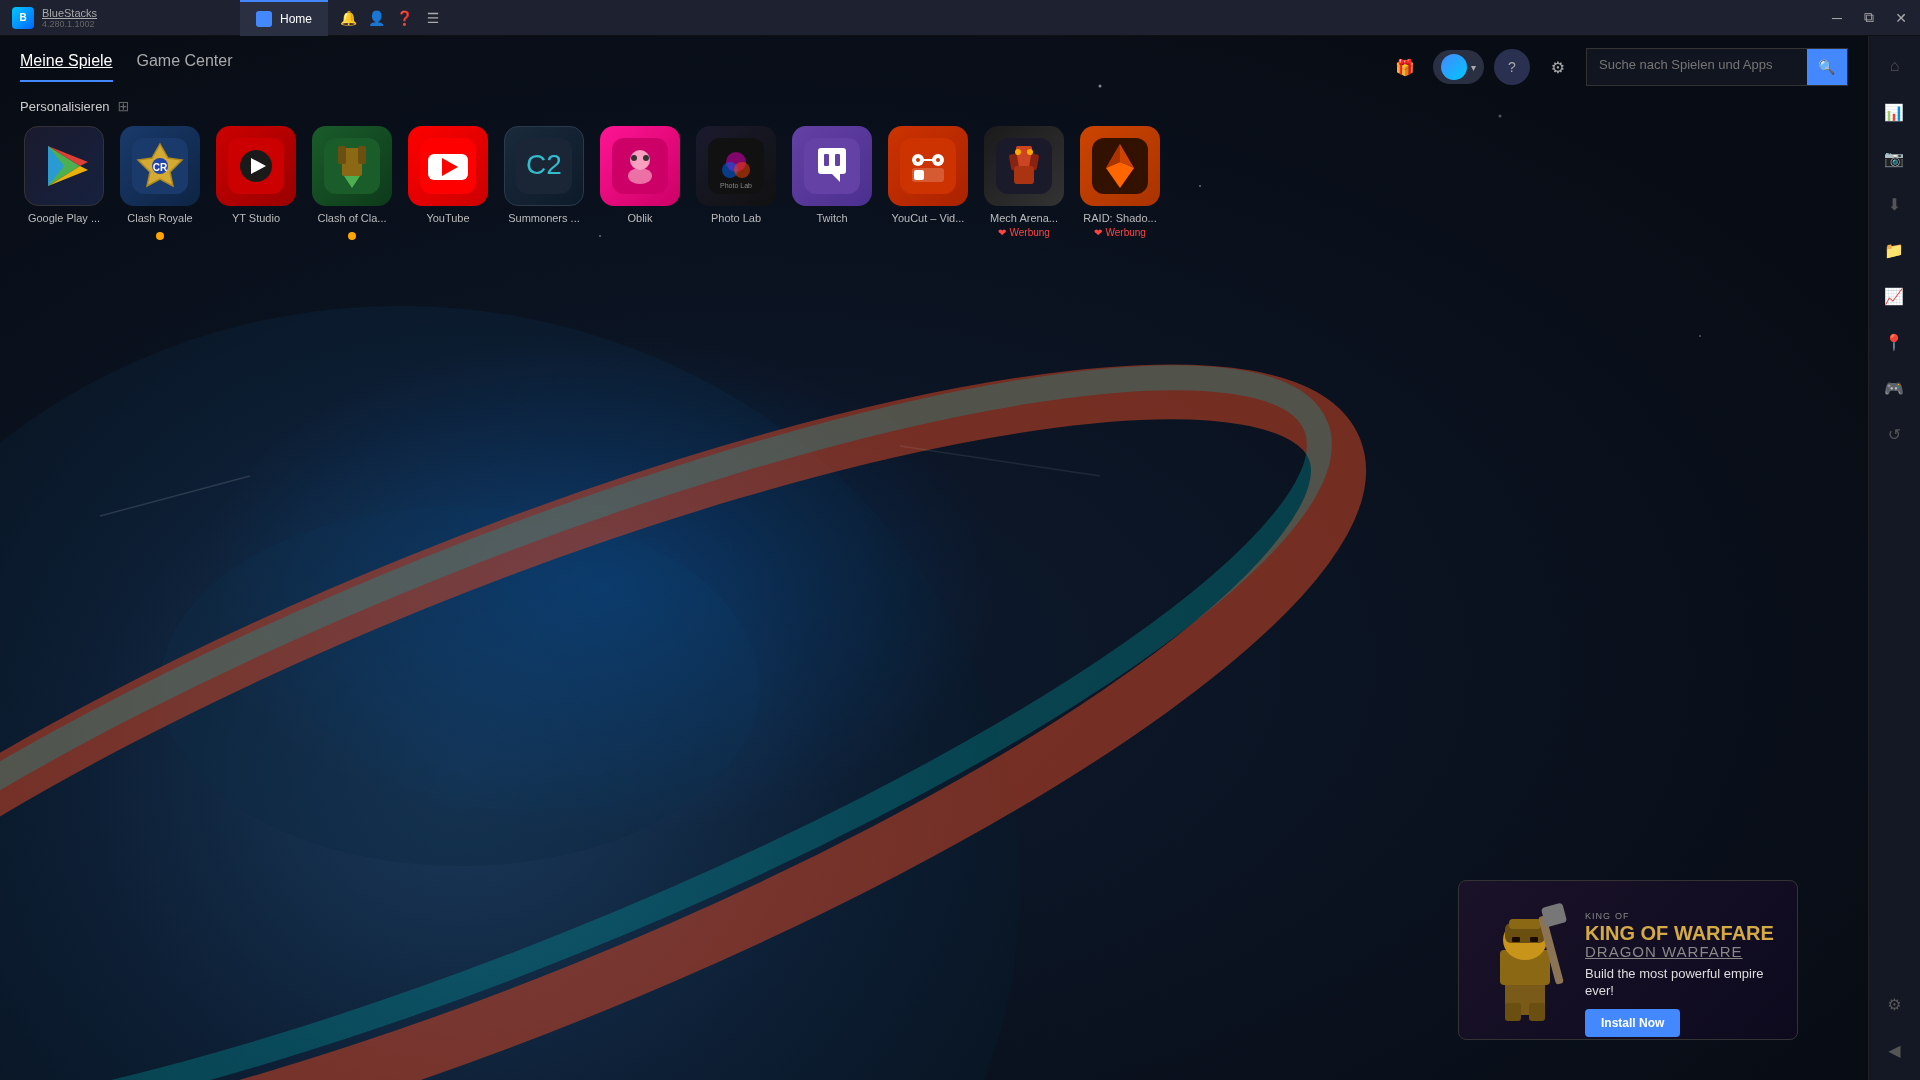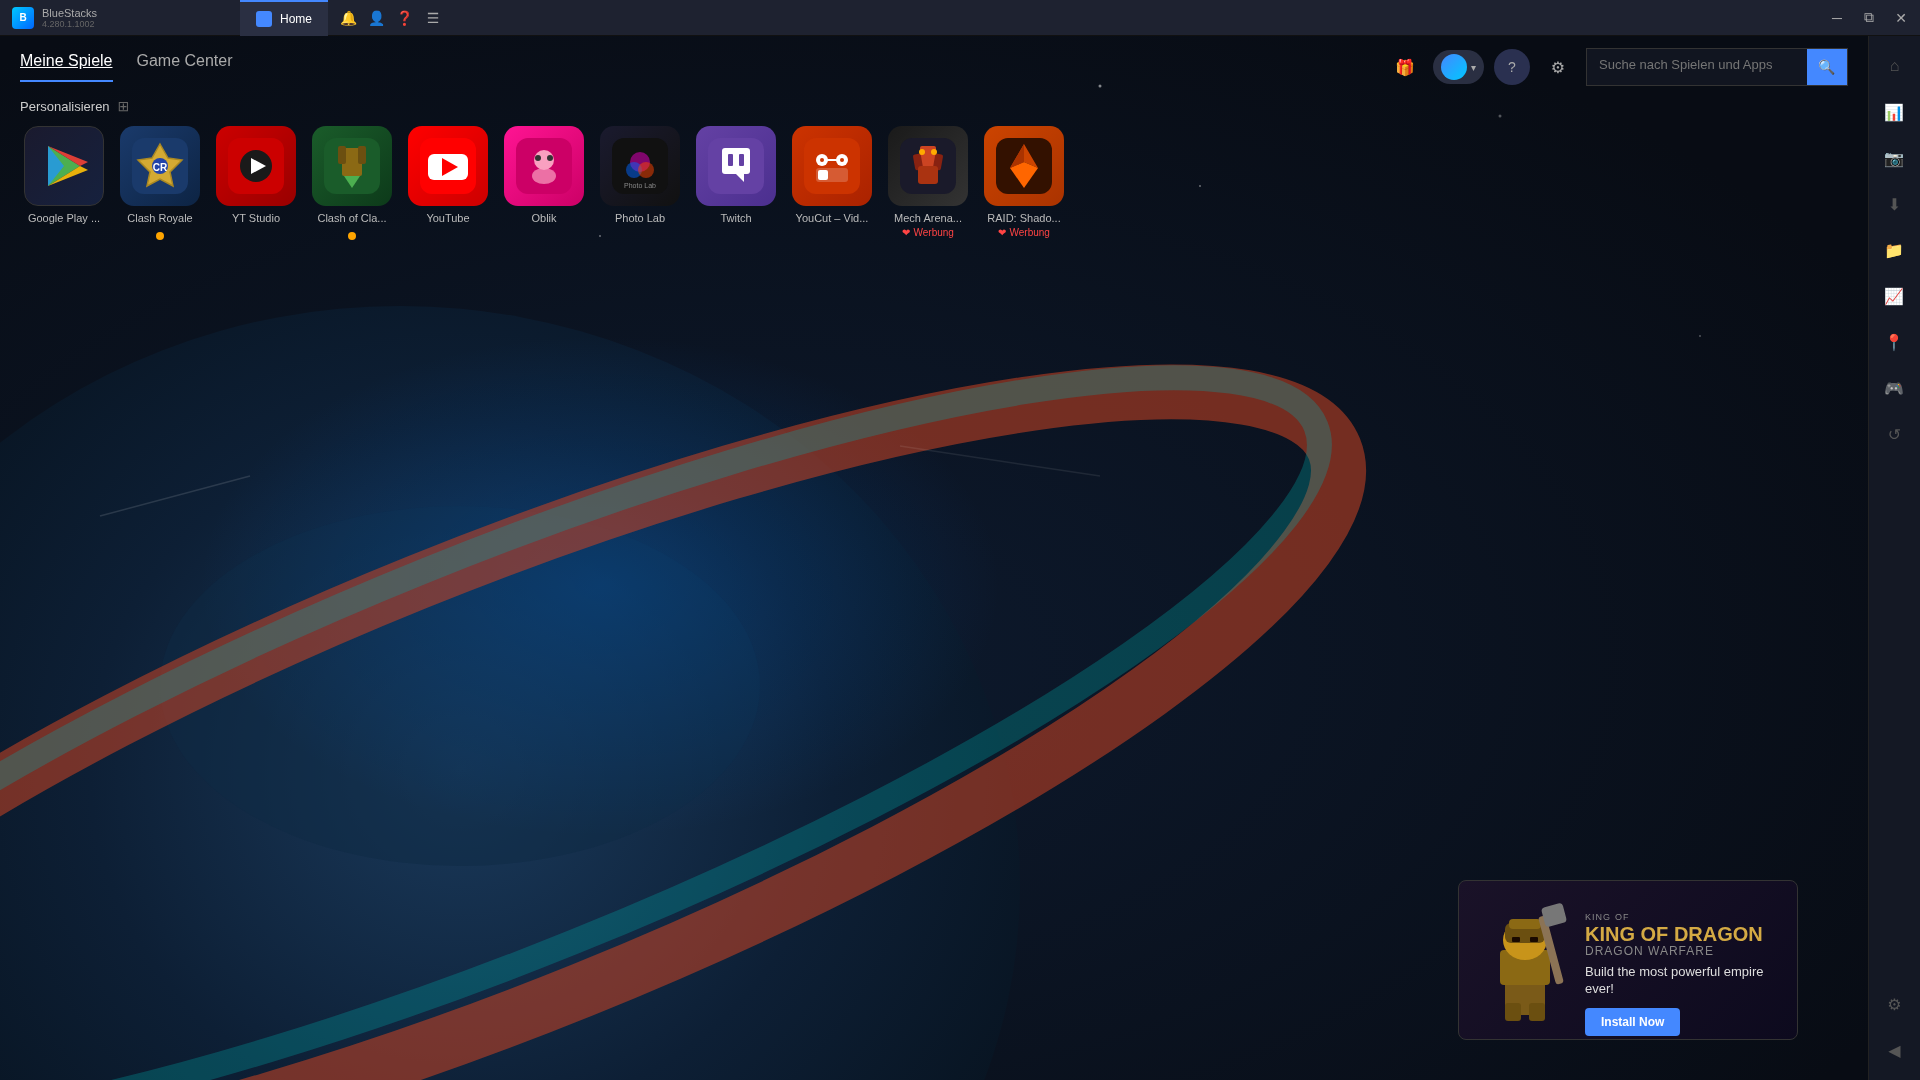--- a/index.html
+++ b/index.html
@@ -38,20 +38,21 @@
       display: flex;
       align-items: center;
       justify-content: center;
       font-size: 10px;
       color: white;
       font-weight: bold;
     }
     .bluestacks-title {
       font-size: 11px;
       color: #aaa;
+      text-decoration: underline;
     }
     .bluestacks-version {
       font-size: 9px;
       color: #666;
     }
     .tab-home {
       display: flex;
       align-items: center;
       gap: 8px;
       background: #2a2f42;
@@ -375,25 +376,26 @@
       flex: 1;
       padding-left: 10px;
     }
     .ad-logo-text {
       font-size: 20px;
       font-weight: bold;
       color: #d4aa44;
       line-height: 1;
     }
     .ad-logo-sub {
-      font-size: 12px;
+      font-size: 15px;
       color: #888;
       margin-bottom: 6px;
       letter-spacing: 1px;
       text-transform: uppercase;
+      text-decoration: underline;
     }
     .ad-tagline {
       font-size: 13px;
       color: #ddd;
       margin-bottom: 10px;
       line-height: 1.3;
     }
     .ad-install-btn {
       background: #4488ff;
       color: white;
@@ -557,20 +559,29 @@
           <div class="app-icon icon-youtube">
             <svg width="56" height="56" viewBox="0 0 56 56">
               <rect width="56" height="56" rx="12" fill="#ff0000"></rect>
               <rect x="8" y="16" width="40" height="26" rx="6" fill="white"></rect>
               <polygon points="22,20 38,29 22,38" fill="#ff0000"></polygon>
             </svg>
           </div>
           <span class="app-label">YouTube</span>
         </div>
 
+        <div class="app-item">
+          <div class="app-icon icon-summoners">
+            <svg width="56" height="56" viewBox="0 0 56 56">
+              <rect width="56" height="56" rx="12" fill="#1a2535"></rect>
+              <text x="28" y="36" text-anchor="middle" font-size="28" fill="#33bbcc">C2</text>
+            </svg>
+          </div>
+          <span class="app-label">Summoners ...</span>
+        </div>
 
         <div class="app-item">
           <div class="app-icon icon-oblik">
             <svg width="56" height="56" viewBox="0 0 56 56">
               <rect width="56" height="56" rx="12" fill="#cc0066"></rect>
               <circle cx="28" cy="22" r="10" fill="#f9a0c0"></circle>
               <ellipse cx="28" cy="38" rx="12" ry="8" fill="#f9a0c0" opacity="0.7"></ellipse>
               <circle cx="22" cy="20" r="3" fill="#333"></circle>
               <circle cx="34" cy="20" r="3" fill="#333"></circle>
             </svg>
@@ -676,21 +687,21 @@
 
           <rect x="30" y="108" width="16" height="18" rx="3" fill="#6b4f10"></rect>
           <rect x="54" y="108" width="16" height="18" rx="3" fill="#6b4f10"></rect>
         </svg>
       </div>
       <div class="ad-content">
         <div style="display:flex;align-items:baseline;gap:4px;margin-bottom:2px;margin-top:28px;">
           <span style="font-size:9px;color:#888;letter-spacing:1px;">KING</span>
           <span style="font-size:9px;color:#888;letter-spacing:1px;">OF</span>
         </div>
-        <div class="ad-logo-text">KING OF DRAGON</div>
+        <div class="ad-logo-text">KING OF WARFARE</div>
         <div class="ad-logo-sub">DRAGON WARFARE</div>
         <div class="ad-tagline">Build the most powerful empire ever!</div>
         <button class="ad-install-btn">Install Now</button>
       </div>
     </div>
 
   </div>
 
   <div class="sidebar-right">
     <div class="sidebar-right-item">⌂</div>

